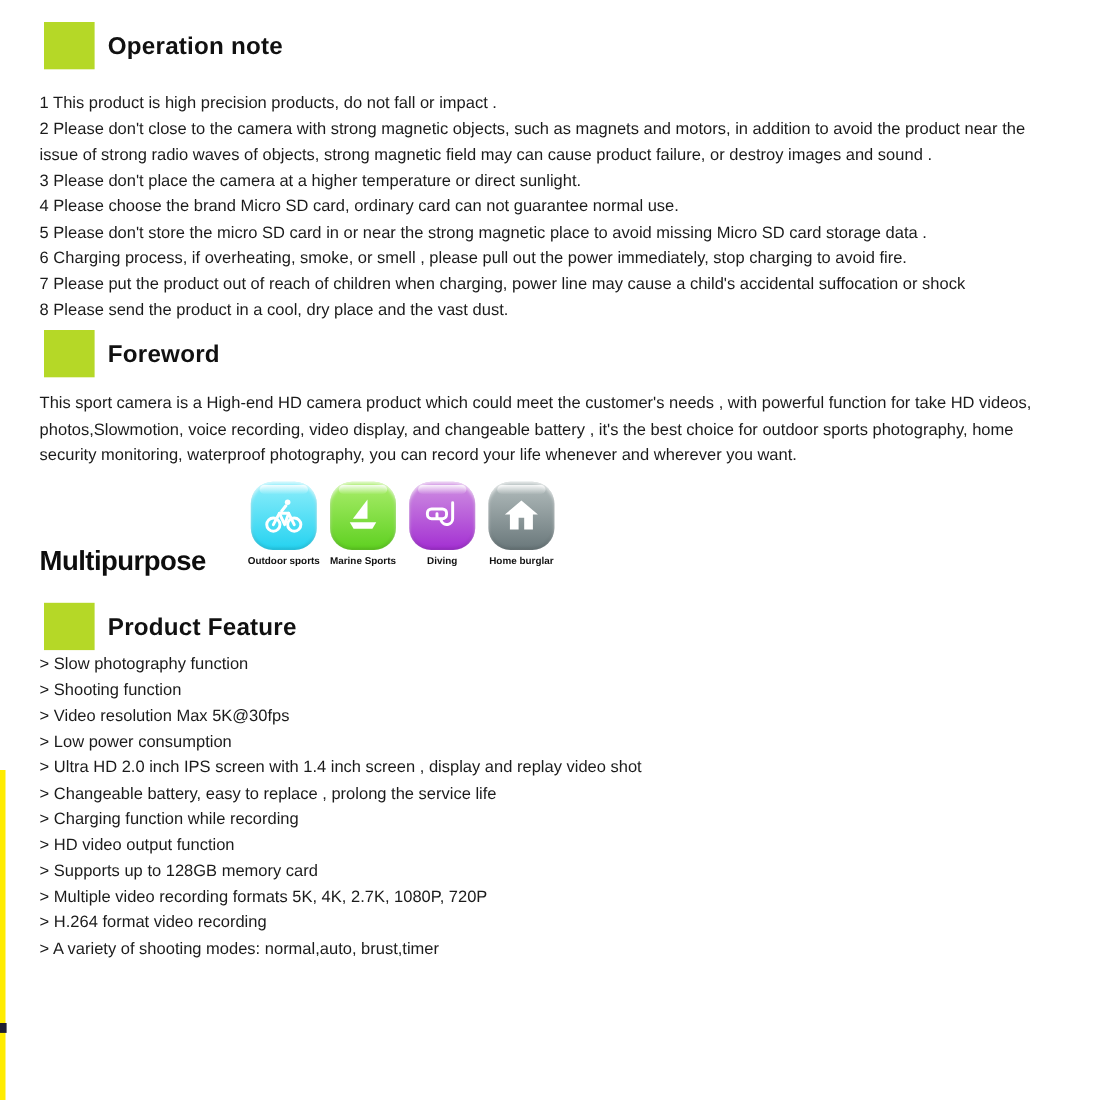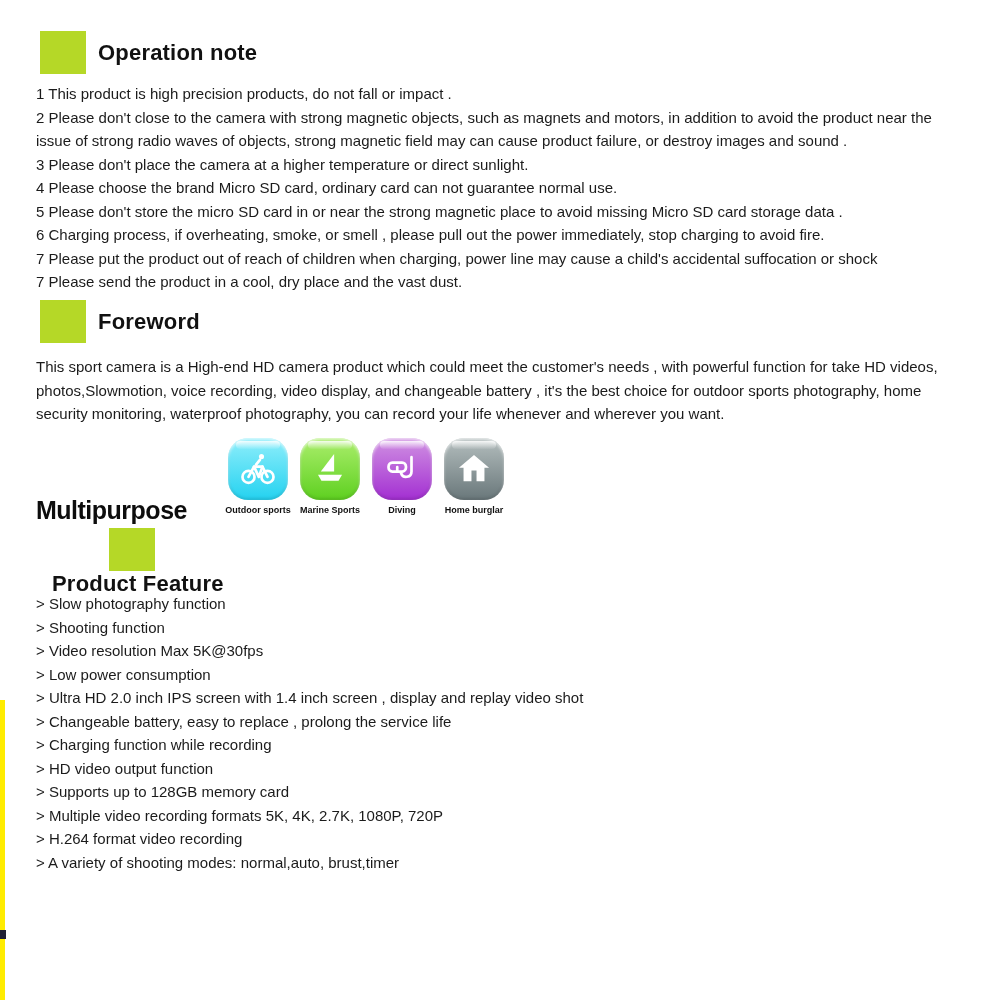--- a/index.html
+++ b/index.html
@@ -118,34 +118,34 @@
     width: 6px;
     height: 9px;
     background: #1f1f33;
   }
 </style>
 </head>
 <body>
 
 <div class="page">
 
-  <div class="section-head" style="top:31px;">
+  <div class="section-head" style="top:20px;">
     <div class="sq" style="background: rgb(181, 216, 39);"></div>
     <div class="section-title">Operation note</div>
   </div>
 
   <div class="text-block" style="top:82px;">
       <div class="note-line">1 This product is high precision products, do not fall or impact .</div>
       <div class="note-line">2 Please don't close to the camera with strong magnetic objects, such as magnets and motors, in addition to avoid the product near the issue of strong radio waves of objects, strong magnetic field may can cause product failure, or destroy images and sound .</div>
       <div class="note-line">3 Please don't place the camera at a higher temperature or direct sunlight.</div>
       <div class="note-line">4 Please choose the brand Micro SD card, ordinary card can not guarantee normal use.</div>
       <div class="note-line">5 Please don't store the micro SD card in or near the strong magnetic place to avoid missing Micro SD card storage data .</div>
       <div class="note-line">6 Charging process, if overheating, smoke, or smell , please pull out the power immediately, stop charging to avoid fire.</div>
       <div class="note-line">7 Please put the product out of reach of children when charging, power line may cause a child's accidental suffocation or shock</div>
-      <div class="note-line">7 Please send the product in a cool, dry place and the vast dust.</div>
+      <div class="note-line">8 Please send the product in a cool, dry place and the vast dust.</div>
     </div>
 
   <div class="section-head" style="top:300px;">
     <div class="sq" style="background: rgb(181, 216, 39);"></div>
     <div class="section-title">Foreword</div>
   </div>
 
   <div class="text-block" style="top:355px;">This sport camera is a High-end HD camera product which could meet the customer's needs , with powerful function for take HD videos, photos,Slowmotion, voice recording, video display, and changeable battery , it's the best choice for outdoor sports photography, home security monitoring, waterproof photography, you can record your life whenever and wherever you want.</div>
 
   <div class="multipurpose-row">
@@ -194,21 +194,21 @@
             <path fill="#ffffff" fill-rule="evenodd" d="M12 3.2 L21.5 11.2 L18.6 11.2 L18.6 19.8 L5.4 19.8 L5.4 11.2 L2.5 11.2 Z
                  M10.4 13 L13.6 13 L13.6 19.8 L10.4 19.8 Z"></path>
           </svg>
         </div>
         <div class="icon-caption">Home burglar</div>
       </div>
 
     </div>
   </div>
 
-  <div class="section-head" style="top:528px;flex-direction:column;">
+  <div class="section-head" style="top:548px;">
     <div class="sq" style="background: rgb(181, 216, 39);"></div>
     <div class="section-title">Product Feature</div>
   </div>
 
   <div class="text-block" style="top:592px;">
       <div class="note-line">&gt; Slow photography function</div>
       <div class="note-line">&gt; Shooting function</div>
       <div class="note-line">&gt; Video resolution Max 5K@30fps</div>
       <div class="note-line">&gt; Low power consumption</div>
       <div class="note-line">&gt; Ultra HD 2.0 inch IPS screen with 1.4 inch screen , display and replay video shot</div>

